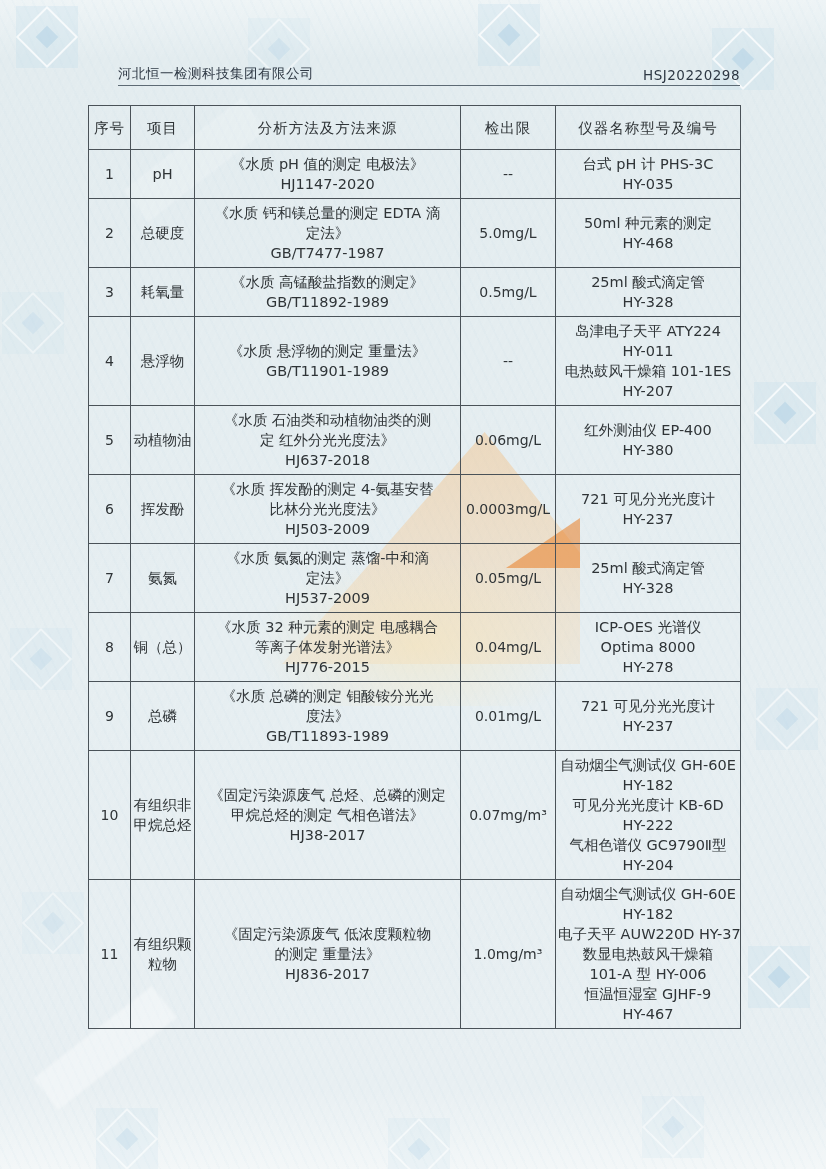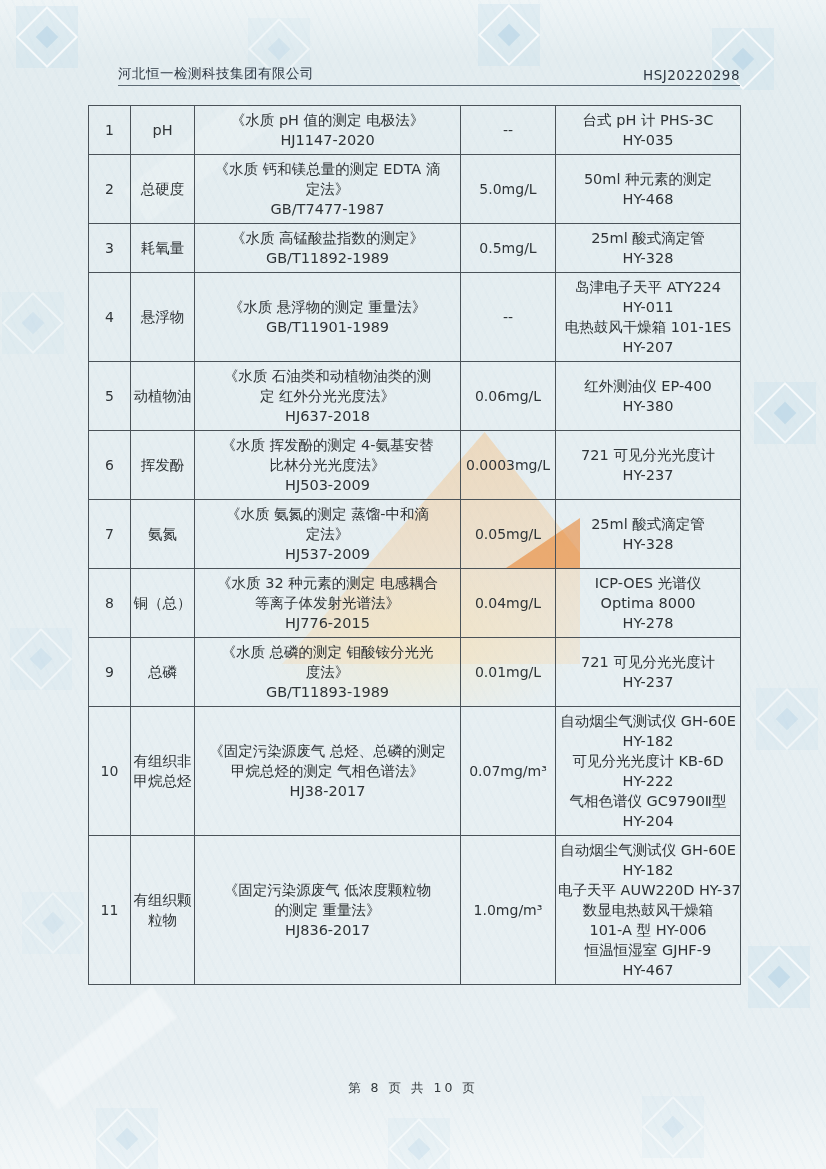--- a/index.html
+++ b/index.html
@@ -102,20 +102,27 @@
 
   <table class="main-table">
     <colgroup>
       <col style="width:42px">
         <col style="width:64px">
         <col style="width:266px">
         <col style="width:95px">
         <col style="width:185px">
     </colgroup>
     <thead>
+      <tr class="head-row">
+        <th>序号</th>
+        <th>项目</th>
+        <th>分析方法及方法来源</th>
+        <th>检出限</th>
+        <th>仪器名称型号及编号</th>
+      </tr>
     </thead>
     <tbody>
         <tr>
           <td class="c-no">1</td>
           <td class="c-item">pH</td>
           <td class="c-method">
             <div>《水质 pH 值的测定 电极法》</div>
             <div>HJ1147-2020</div>
           </td>
           <td class="c-limit">--</td>
@@ -276,17 +283,14 @@
             <div>电子天平 AUW220D HY-379</div>
             <div>数显电热鼓风干燥箱</div>
             <div>101-A 型 HY-006</div>
             <div>恒温恒湿室 GJHF-9</div>
             <div>HY-467</div>
           </td>
         </tr>
       </tbody>
   </table>
 
-  <div class="footer">
-    <span>第 8 页 共 10 页</span>
-  </div>
 
 </div>
 
 </body></html>

